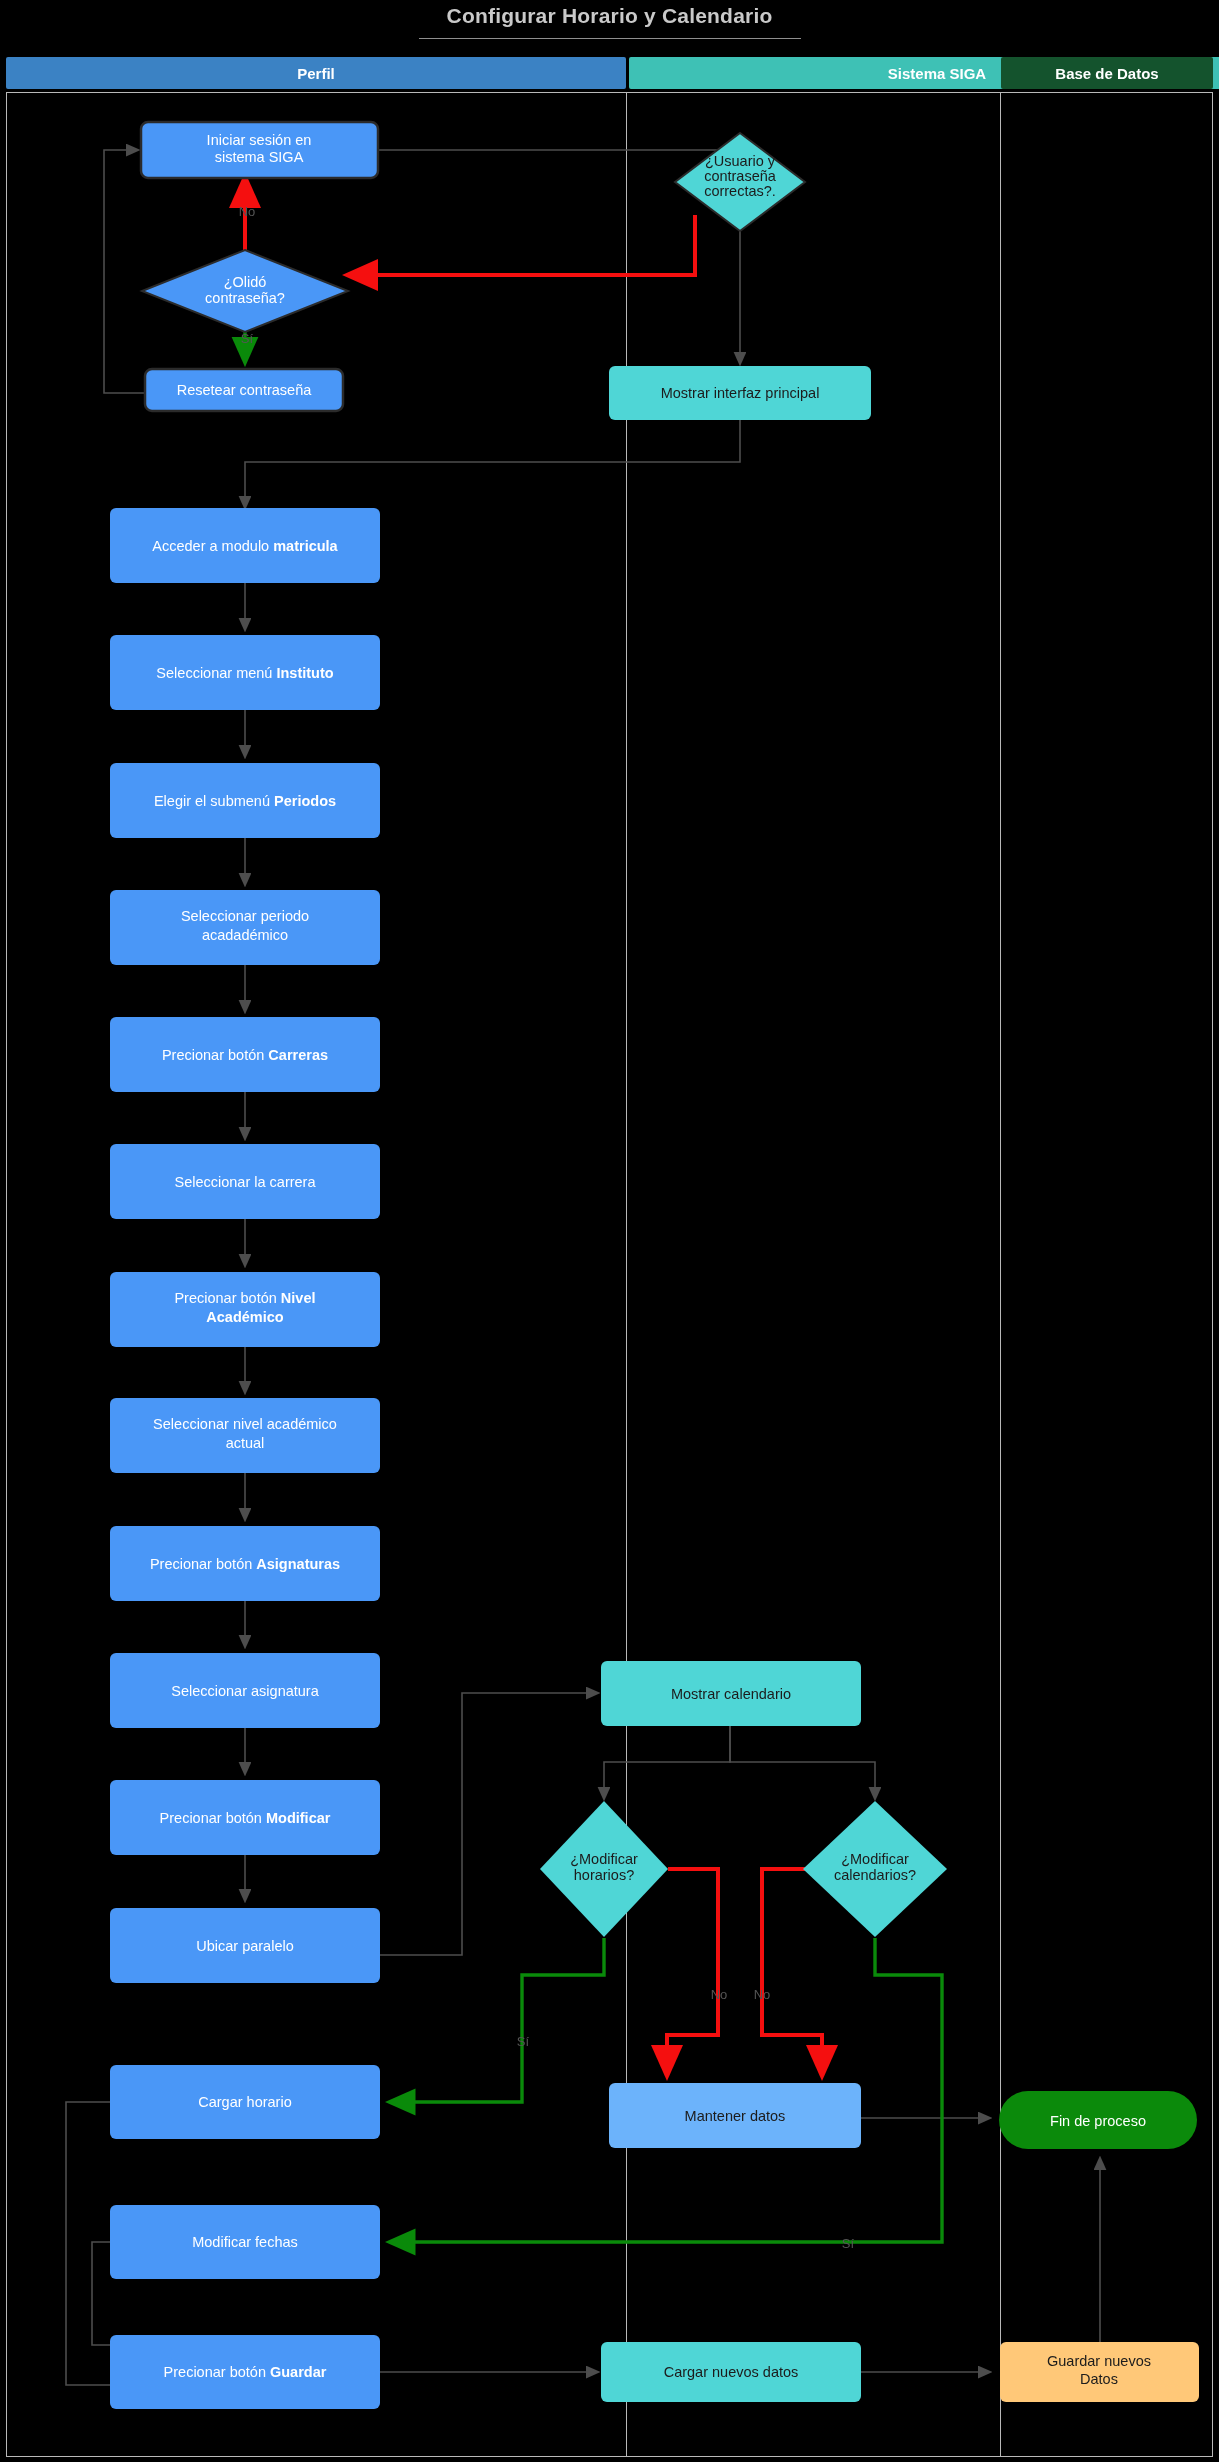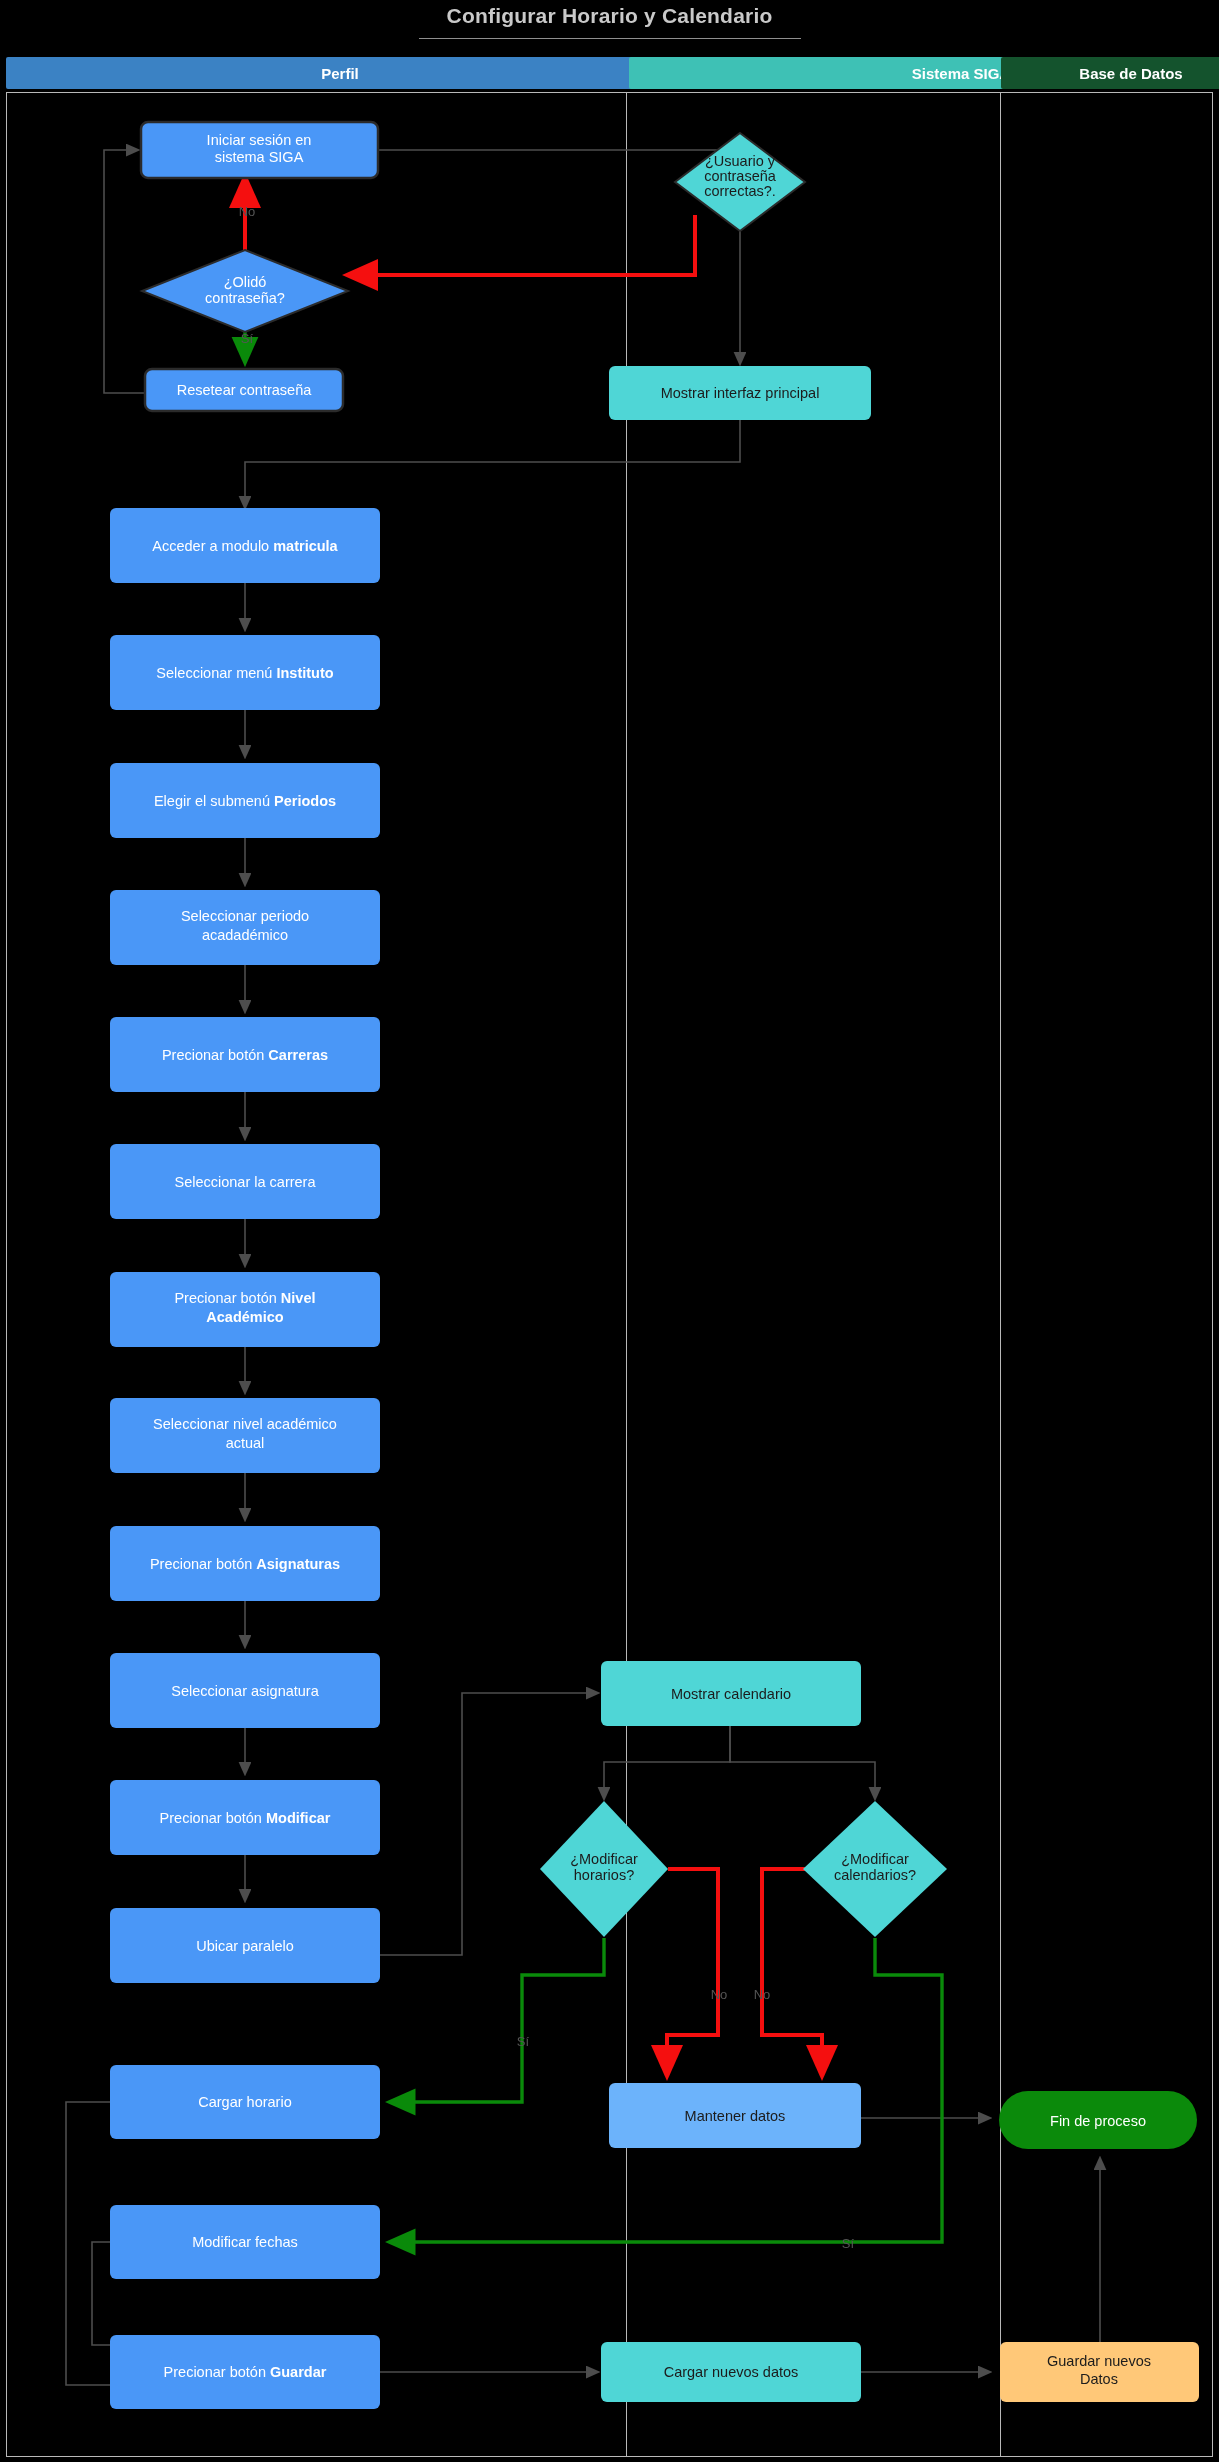--- a/index.html
+++ b/index.html
@@ -2,21 +2,21 @@
 <html><head>
 <meta charset="utf-8">
 <style>
   html,body{margin:0;padding:0;background:#000;}
   body{width:1219px;height:2462px;font-family:"Liberation Sans",sans-serif;overflow:hidden;position:relative;}
   #stage{position:relative;width:1219px;height:1822px;background:#000;}
   .title{position:absolute;left:0;top:4px;width:1219px;text-align:center;color:#c9c9c9;
          font-size:21px;font-weight:bold;letter-spacing:.2px;}
   .title-rule{position:absolute;left:419px;top:38px;width:382px;height:1px;background:#8f8f8f;}
   .lanehdr{position:absolute;top:57px;height:32px;display:flex;align-items:center;justify-content:center;
-           color:#fff;font-weight:bold;font-size:15px;border-radius:2px;padding-left:24px;}
+           color:#fff;font-weight:bold;font-size:15px;border-radius:2px;}
   .lane-perfil{left:6px;width:620px;background:#3b82c4;}
   .lane-siga{left:629px;width:616px;background:#3ec1b5;}
   .lane-bd{left:1001px;width:212px;background:#14532d;}
   .laneborder{position:absolute;border:1px solid #b9b9b9;top:92px;height:2365px;box-sizing:border-box;}
   .lb1{left:6px;width:620px;border-right:none;}
   .lb2{left:626px;width:375px;}
   .lb3{left:1001px;width:212px;border-left:none;}
   svg.flow{position:absolute;left:0;top:0;width:1219px;height:2462px;}
   .node text, .node tspan{font-family:"Liberation Sans",sans-serif;}
   .lbl-blue{fill:#fff;font-size:14.5px;}

